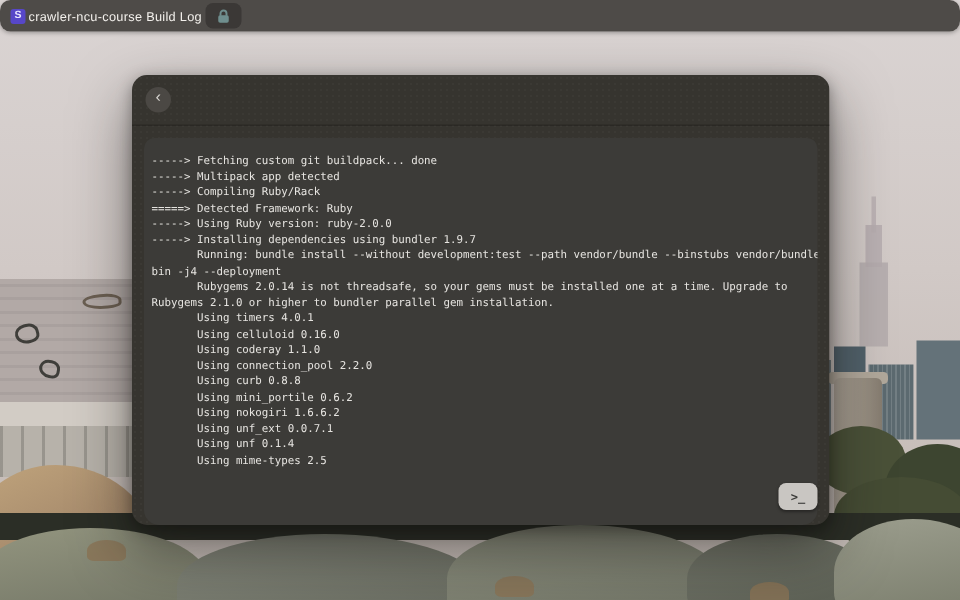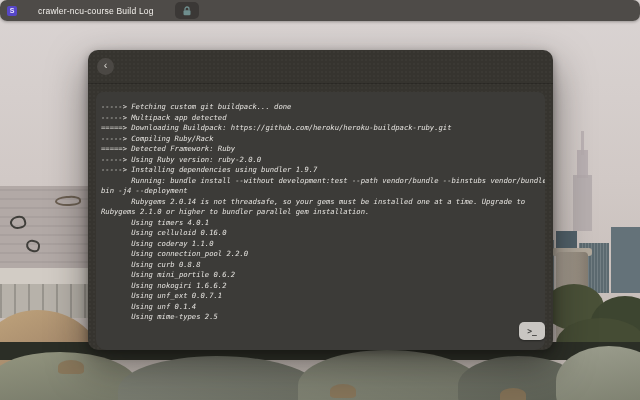--- a/index.html
+++ b/index.html
@@ -41,21 +41,21 @@
   .r1{left:-12px;top:352px;width:150px;height:64px;background:linear-gradient(170deg,#93957f,#6f7263);}
   .r2{left:118px;top:356px;width:205px;height:72px;background:linear-gradient(165deg,#83867a,#63665b);}
   .r3{left:298px;top:350px;width:185px;height:74px;background:linear-gradient(170deg,#8e9180,#6a6d60);}
   .r4{left:458px;top:356px;width:125px;height:62px;background:linear-gradient(165deg,#73766a,#565a4f);}
   .r5{left:556px;top:346px;width:110px;height:74px;background:linear-gradient(170deg,#9c9e8e,#757867);}
   .tuft{width:26px;height:14px;border-radius:50% 50% 20% 20%;background:#8a7355;opacity:.8;}
   .t1{left:58px;top:360px;} .t2{left:330px;top:384px;} .t3{left:500px;top:388px;}
 
   
   .tab{left:80px;top:23px;height:21px;border-radius:7px;background:rgba(71,67,64,.95);
-       display:flex;align-items:center;padding:0 3px 0 7px;gap:21px;position:absolute;
+       display:flex;align-items:center;padding:0 3px 0 7px;gap:2px;position:absolute;
        box-shadow:0 1px 3px rgba(0,0,0,.3);}
   .tab,.tab *{position:static;}
   .tab-app-icon{width:10px;height:10px;border-radius:2px;background:#5747c8;color:#e8e5ff;
        font-size:7px;font-weight:bold;line-height:10px;text-align:center;flex:0 0 auto;}
   .tab-title{color:#f3f0ec;font-size:8.5px;letter-spacing:.2px;white-space:nowrap;}
   .tab-lock-seg{width:24px;height:17px;border-radius:5px;background:#3b3836;
        display:flex;align-items:center;justify-content:center;flex:0 0 auto;}
 
   
   .window{left:88px;top:50px;width:465px;height:300px;border-radius:10px;background:#36342f;
@@ -63,21 +63,21 @@
      background-image:radial-gradient(rgba(255,255,255,.025) 1px,transparent 1px);
      background-size:4px 4px;}
   .win-header{left:0;top:0;width:100%;height:34px;border-bottom:1px solid rgba(0,0,0,.22);}
   .back-btn{left:9px;top:8px;width:17px;height:17px;border-radius:50%;background:#4b4844;
      color:#d9d6d2;font-size:11px;line-height:15px;text-align:center;cursor:pointer;}
   .terminal{left:8px;right:8px;top:42px;bottom:0;background:#3c3b38;
      border-radius:7px 7px 10px 10px;overflow:hidden;
      padding:10px 4px 0 5px;
      font-family:"DejaVu Sans Mono","Liberation Mono",monospace;
      font-size:7.2px;line-height:10.5px;color:#e6e4e0;}
-  .log-line{position:static;white-space:pre;font-style:italic;}
+  .log-line{position:static;white-space:pre;}
   .prompt-btn{right:8px;bottom:10px;width:26px;height:18px;border-radius:5px;background:#c9c6c2;
      color:#3a3a38;font-family:"DejaVu Sans Mono",monospace;font-size:8px;font-weight:bold;
      display:flex;align-items:center;justify-content:center;cursor:pointer;
      box-shadow:0 1px 2px rgba(0,0,0,.35);}
 </style>
 </head>
 <body>
 
 <div class="stage">
 
@@ -123,21 +123,20 @@
     </span>
   </div>
 
   <div class="window">
     <div class="win-header">
       <div class="back-btn">‹</div>
     </div>
     <div class="terminal">
         <div class="log-line">-----&gt; Fetching custom git buildpack... done</div>
         <div class="log-line">-----&gt; Multipack app detected</div>
-        <div class="log-line">=====&gt; Downloading Buildpack: https://github.com/heroku/heroku-buildpack-ruby.git</div>
         <div class="log-line">-----&gt; Compiling Ruby/Rack</div>
         <div class="log-line">=====&gt; Detected Framework: Ruby</div>
         <div class="log-line">-----&gt; Using Ruby version: ruby-2.0.0</div>
         <div class="log-line">-----&gt; Installing dependencies using bundler 1.9.7</div>
         <div class="log-line">       Running: bundle install --without development:test --path vendor/bundle --binstubs vendor/bundle/</div>
         <div class="log-line">bin -j4 --deployment</div>
         <div class="log-line">       Rubygems 2.0.14 is not threadsafe, so your gems must be installed one at a time. Upgrade to</div>
         <div class="log-line">Rubygems 2.1.0 or higher to bundler parallel gem installation.</div>
         <div class="log-line">       Using timers 4.0.1</div>
         <div class="log-line">       Using celluloid 0.16.0</div>

